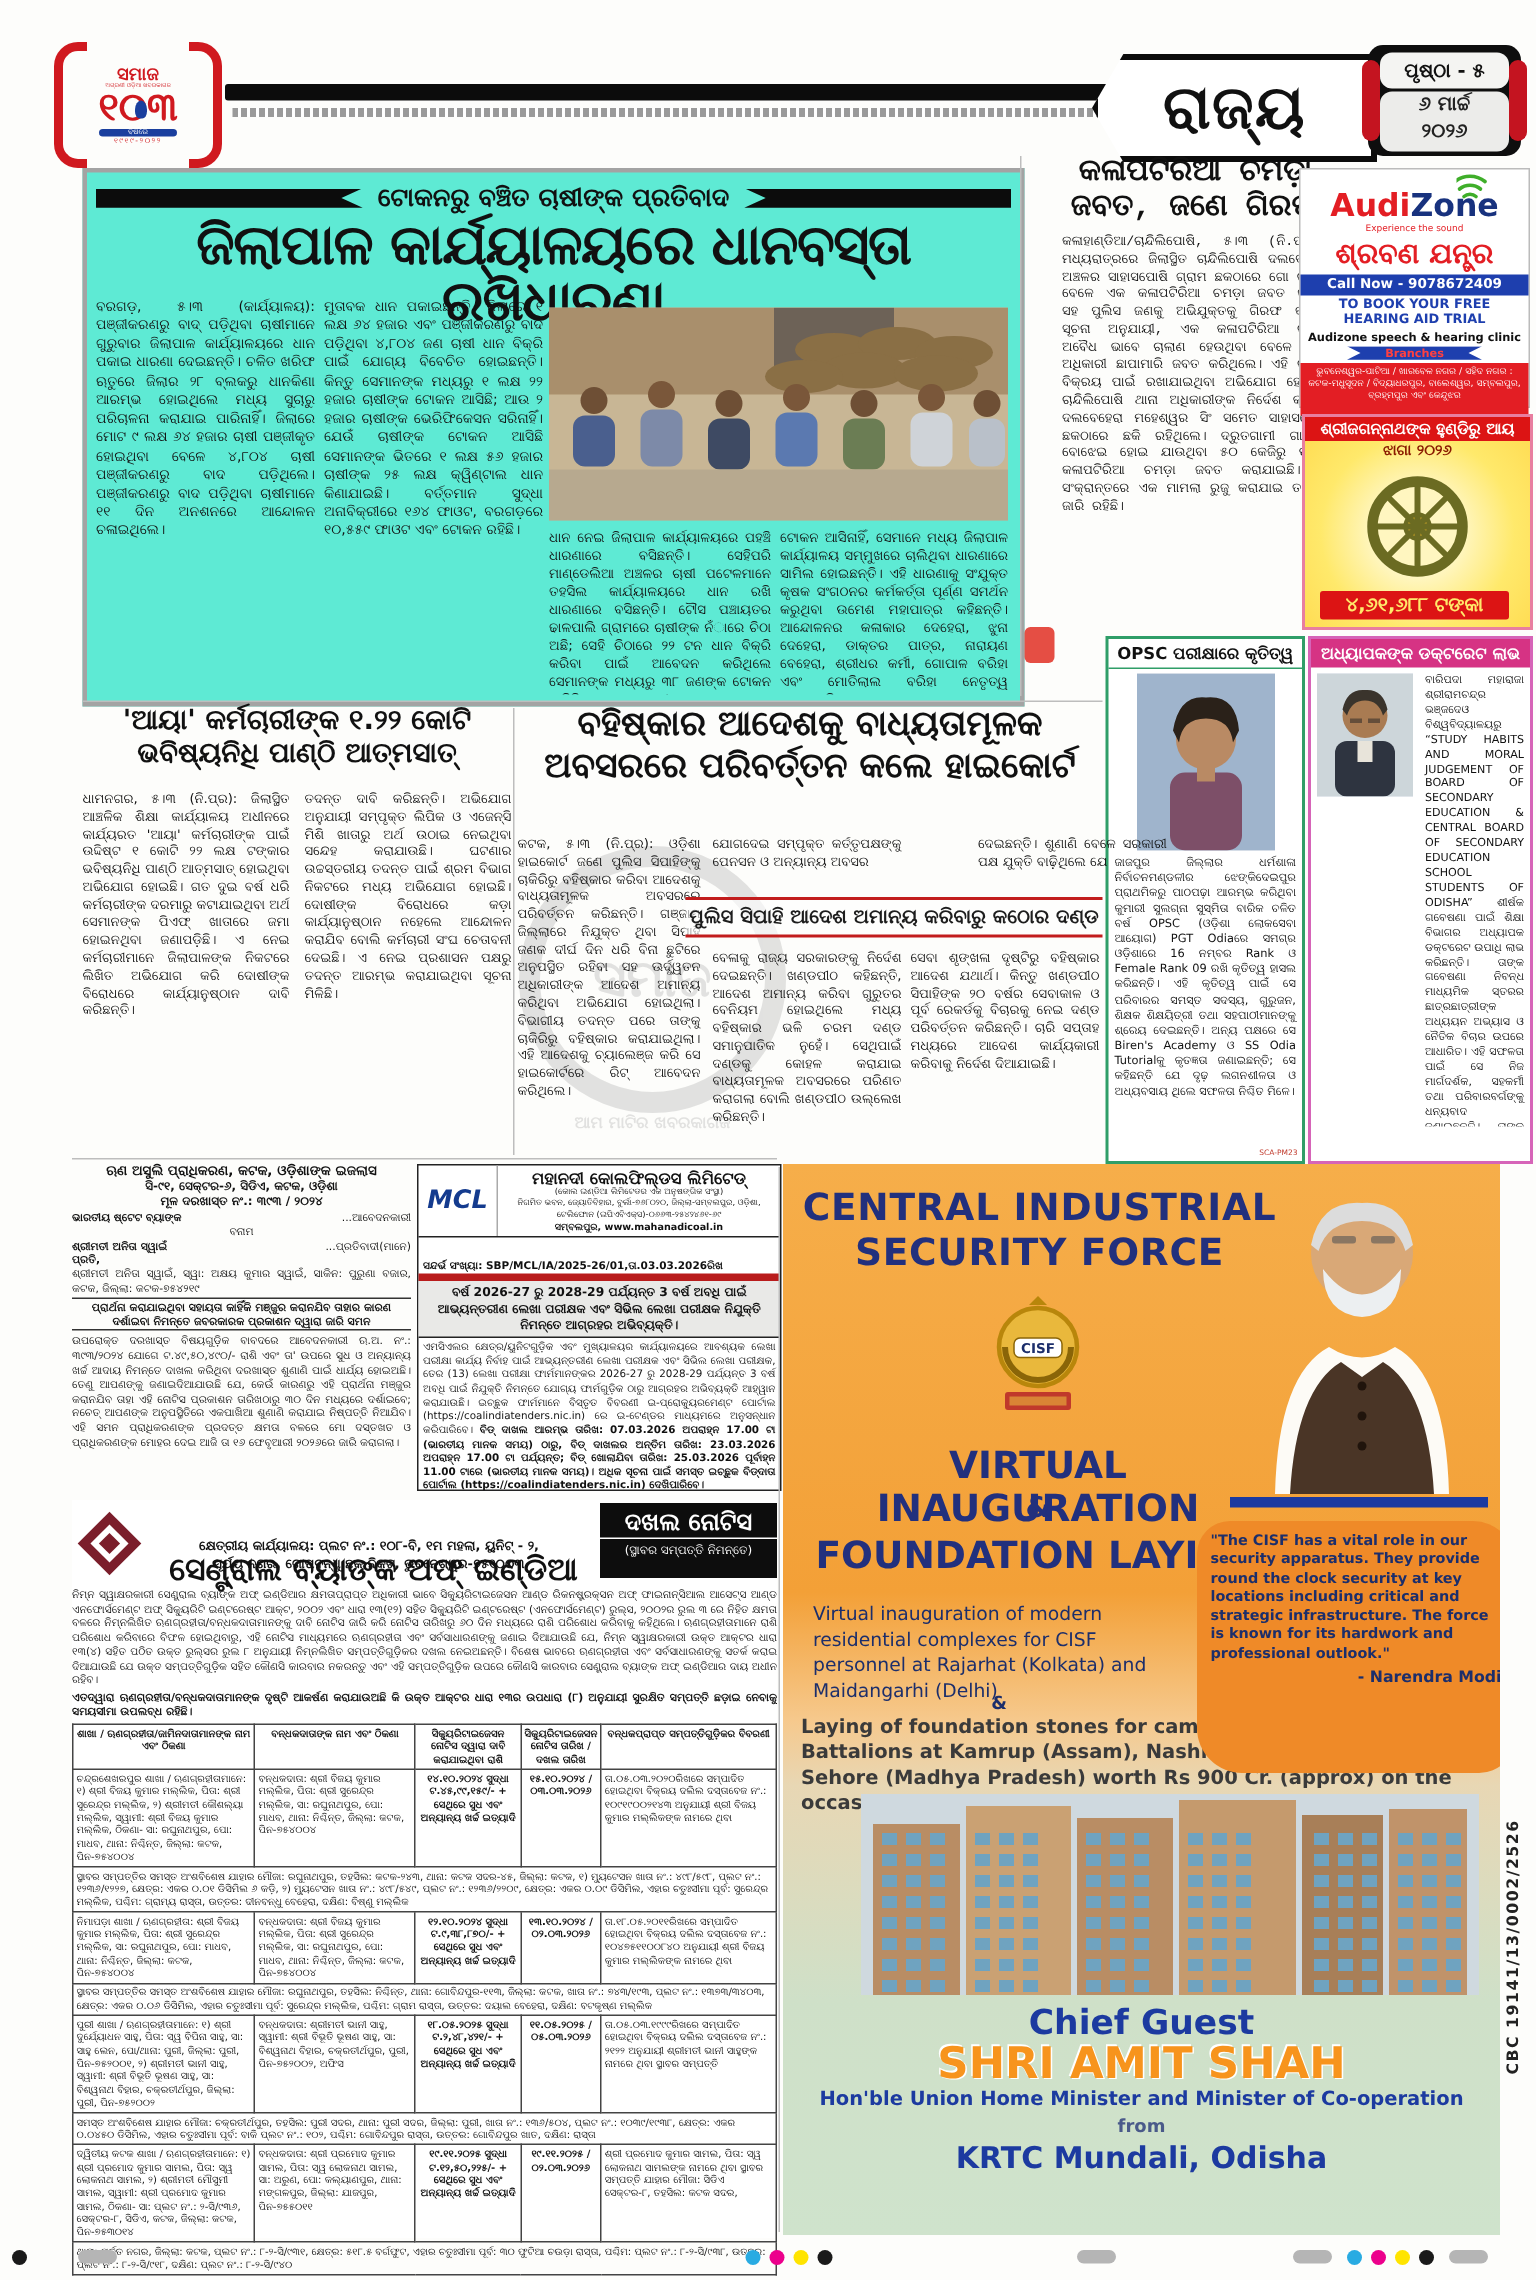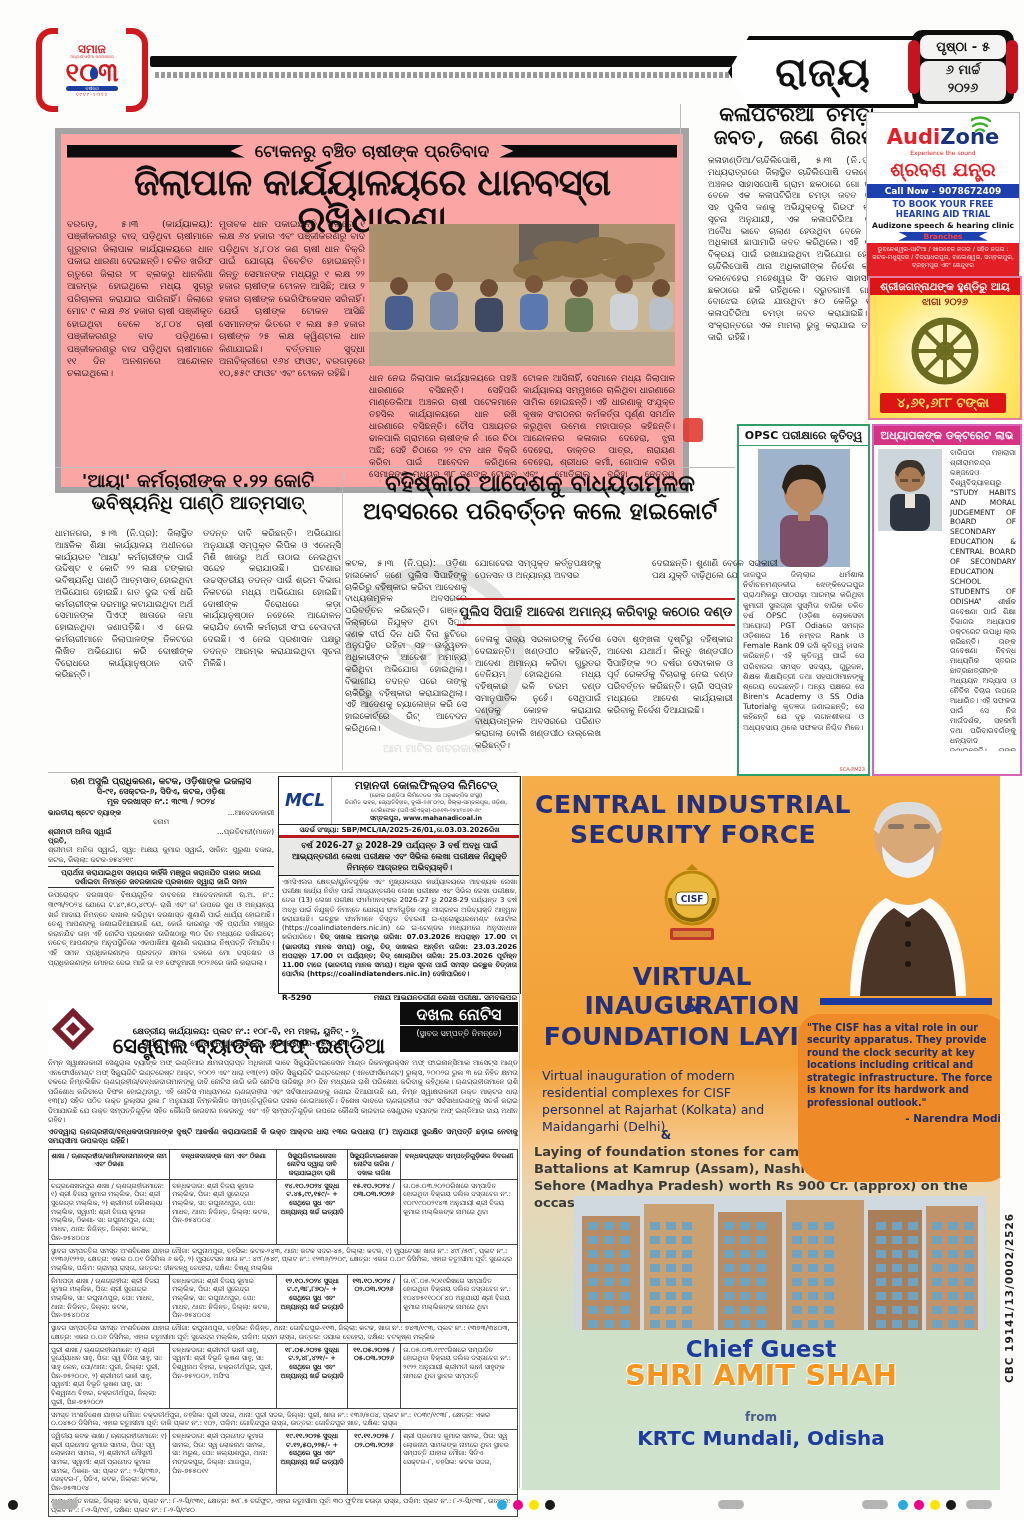--- a/index.html
+++ b/index.html
@@ -22,21 +22,21 @@
   .logo-years{color:#d0191f;font-size:5px;letter-spacing:1px;}
   .topbar1{left:150px;top:56px;width:600px;height:11px;background:#0c0c0c;border-radius:2px;}
   .topbar2{left:155px;top:72px;width:595px;height:6px;background:repeating-linear-gradient(90deg,#9a9a9a 0 4px,#fff 4px 6px);}
   .rajya{left:728px;top:36px;width:182px;height:64px;background:#fff;border:4px solid #0c0c0c;clip-path:polygon(11% 0,100% 0,100% 100%,11% 100%,0 50%);display:flex;align-items:center;justify-content:center;font-size:40px;font-weight:bold;letter-spacing:1px;}
   .datebox{left:912px;top:30px;width:102px;height:74px;background:#0e0e0e;border-radius:10px;}
   .datebox .red1{position:absolute;left:-4px;top:10px;width:12px;height:54px;background:#c41420;border-radius:6px;}
   .datebox .red2{position:absolute;right:-4px;top:10px;width:12px;height:54px;background:#c41420;border-radius:6px;}
   .datebox .pg{position:absolute;left:8px;top:5px;width:86px;height:24px;background:#f4f4f2;border-radius:8px;display:flex;align-items:center;justify-content:center;font-size:13px;font-weight:bold;color:#111;}
   .datebox .dt{position:absolute;left:8px;top:31px;width:86px;height:40px;background:#ececea;border-radius:8px;text-align:center;font-size:13px;font-weight:bold;color:#222;line-height:1.4;padding-top:0px;}
   
-  .mainbox{left:55px;top:128px;width:622px;height:353px;border:6px solid #a3a3a3;background:#fca5a5;}
+  .mainbox{left:55px;top:112px;width:622px;height:353px;border:3px solid #a3a3a3;background:#5eead4;}
   .kicker-row{position:absolute;left:6px;top:6px;width:610px;height:22px;display:flex;align-items:center;}
   .kbar{flex:1;height:13px;background:#0c0c0c;}
   .kbar.l{clip-path:polygon(0 0,100% 0,92% 50%,100% 100%,0 100%);}
   .kbar.r{clip-path:polygon(0 0,100% 0,100% 100%,0 100%,8% 50%);}
   .ktext{padding:0 10px;font-size:17px;font-weight:bold;white-space:nowrap;}
   .mainhead{position:absolute;left:0;top:30px;width:622px;text-align:center;font-size:37px;font-weight:800;letter-spacing:-1px;line-height:1;}
   .mcol{position:absolute;font-size:9.3px;}
   .photo{position:absolute;left:308px;top:90px;width:306px;height:142px;background:#b9a98e;overflow:hidden;}
   
   .rart{left:708px;top:104px;width:178px;height:328px;font-family:Liberation Mono, monospace;}
@@ -89,21 +89,21 @@
   .drt .ul{border-top:1px solid #333;border-bottom:1px solid #333;font-weight:bold;text-align:center;font-size:7.3px;padding:1px 0;margin:2px 0;}
   .drt .sign{text-align:right;font-weight:bold;margin-top:2px;}
   
   .mcl{left:278px;top:776px;width:241px;height:216px;border:1.5px solid #222;background:#fff;}
   .mcl .top{display:flex;border-bottom:1px solid #222;}
   .mcl .lg{width:52px;border-right:1px solid #aaa;display:flex;align-items:center;justify-content:center;font-size:17px;font-weight:800;font-style:italic;color:#143b8e;}
   .mcl .nm{flex:1;text-align:center;padding:2px 2px;}
   .mcl .nm .n1{font-size:11px;font-weight:800;}
   .mcl .nm .n2{font-size:5.6px;line-height:1.3;}
   .mcl .nm .n3{font-size:6.4px;font-weight:bold;}
-  .mcl .ref{display:flex;justify-content:center;font-size:7px;font-weight:bold;padding:1px 3px;border-bottom:3px solid #b91c1c;}
+  .mcl .ref{display:flex;justify-content:flex-start;font-size:7px;font-weight:bold;padding:1px 3px;border-bottom:5px solid #b91c1c;margin-top:14px;}
   .mcl .subj{background:#e9e9e7;font-size:8.2px;font-weight:800;text-align:center;padding:2px 3px;border-bottom:1px solid #222;}
   .mcl .body{font-size:6.9px;padding:2px 3px;height:112px;}
   .mcl .ft{display:flex;justify-content:space-between;font-size:7.4px;font-weight:bold;padding:1px 3px;}
   
   .cisf{left:522px;top:776px;width:478px;height:714px;overflow:hidden;background:linear-gradient(180deg,#f6ae4a 0,#f3a037 40%,#f6c98d 52%,#e8d7b4 58%,#cfe0c8 78%,#cfe3cc 100%);}
   .cisf .title{position:absolute;left:6px;top:14px;width:330px;text-align:center;font-size:25px;font-weight:800;color:#22307d;line-height:1.2;letter-spacing:.5px;}
   .cisf .virt{position:absolute;left:0px;top:186px;width:340px;text-align:center;font-size:25px;font-weight:800;color:#22307d;}
   .cisf .amp{position:absolute;left:0px;top:218px;width:340px;text-align:center;font-size:19px;font-weight:800;color:#22307d;}
   .cisf .found{position:absolute;left:0px;top:246px;width:340px;text-align:center;font-size:25px;font-weight:800;color:#22307d;}
   .cisf .b1{position:absolute;left:20px;top:292px;width:248px;font-size:12.5px;color:#1c2e6b;line-height:1.35;}
@@ -453,20 +453,21 @@
             <use href="#wr" x="344" y="56"></use>
             <use href="#wr" x="344" y="70"></use>
             <use href="#wr" x="344" y="84"></use>
             <use href="#wr" x="344" y="98"></use>
         </g>
       </svg>
     </div>
 
     <div class="cg1">Chief Guest</div>
     <div class="cg2">SHRI AMIT SHAH</div>
+    <div class="cg3">Hon'ble Union Home Minister and Minister of Co-operation</div>
     <div class="cg4">from</div>
     <div class="cg5">KRTC Mundali, Odisha</div>
   </div>
   <div class="abs cbc">
       <span>CBC 19141/13/0002/2526</span>
     </div>
   <div class="abs vrule" style="left:519px;top:778px;height:710px;"></div>
 
   <div class="abs bank">
     <div class="hd">

